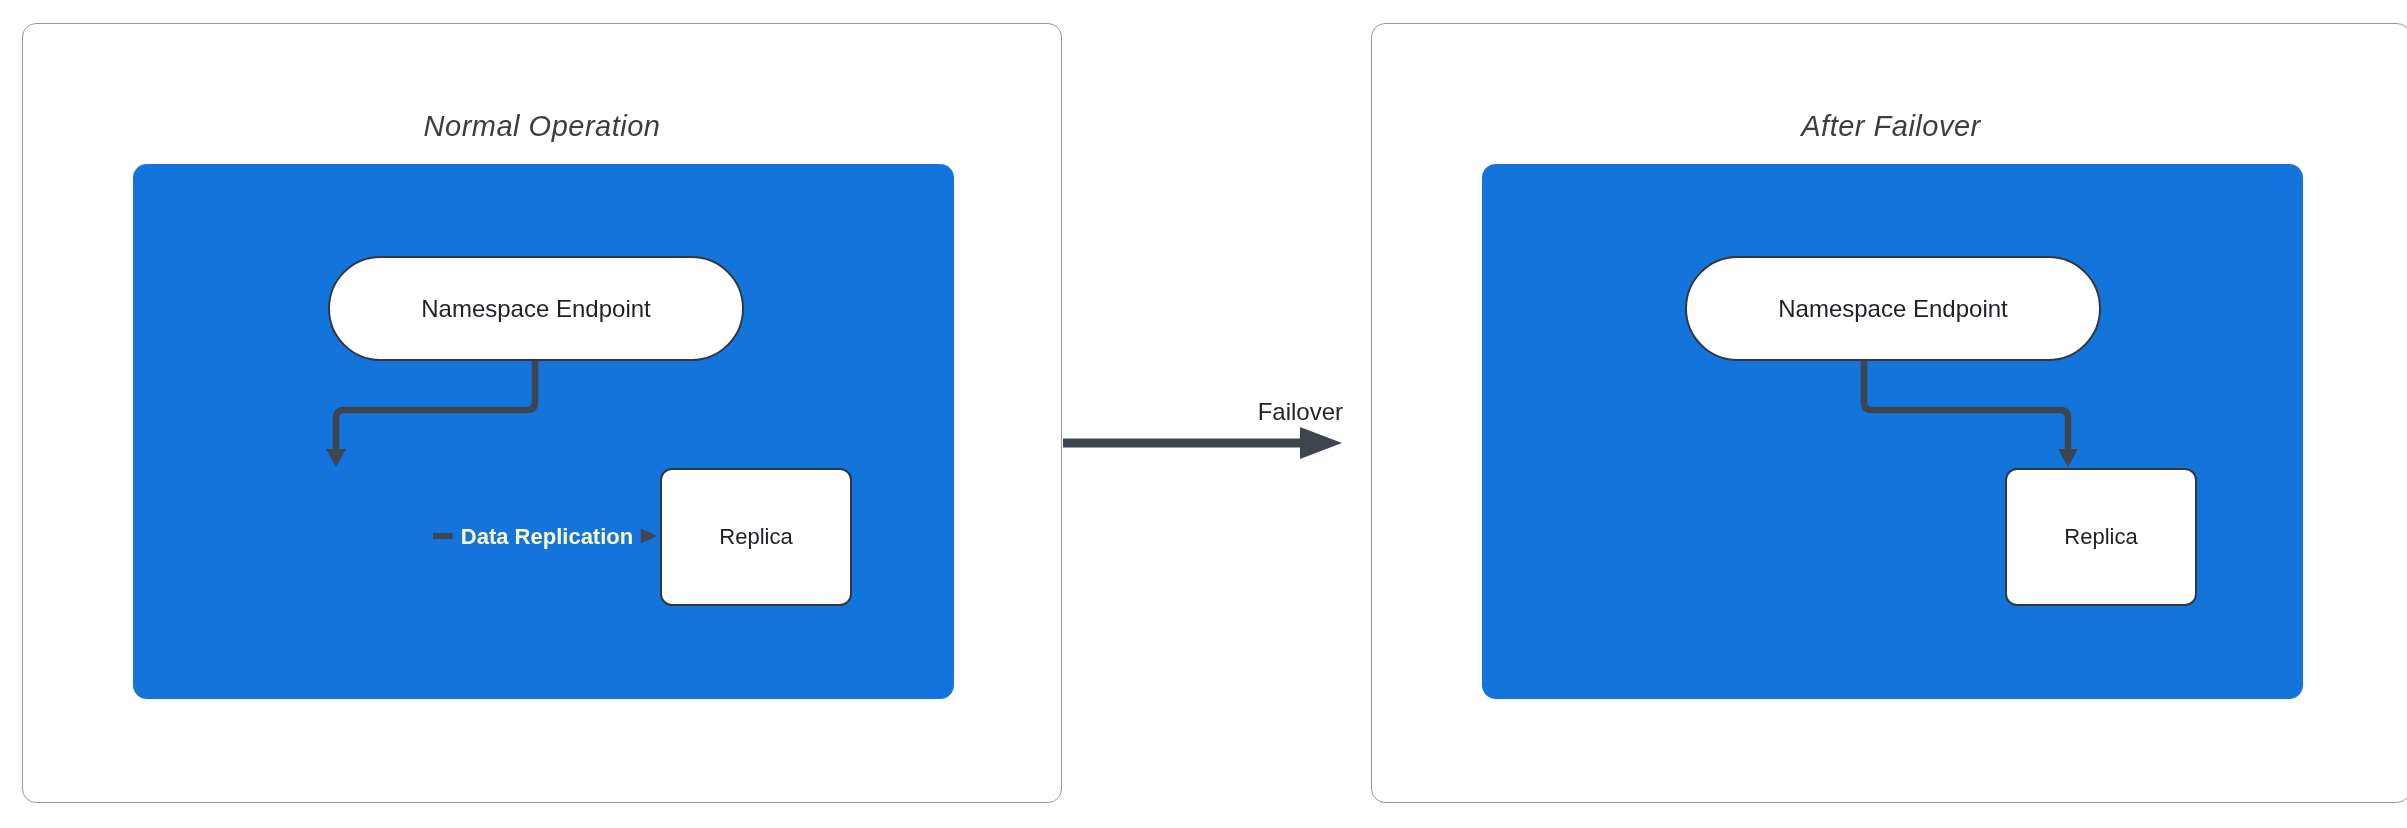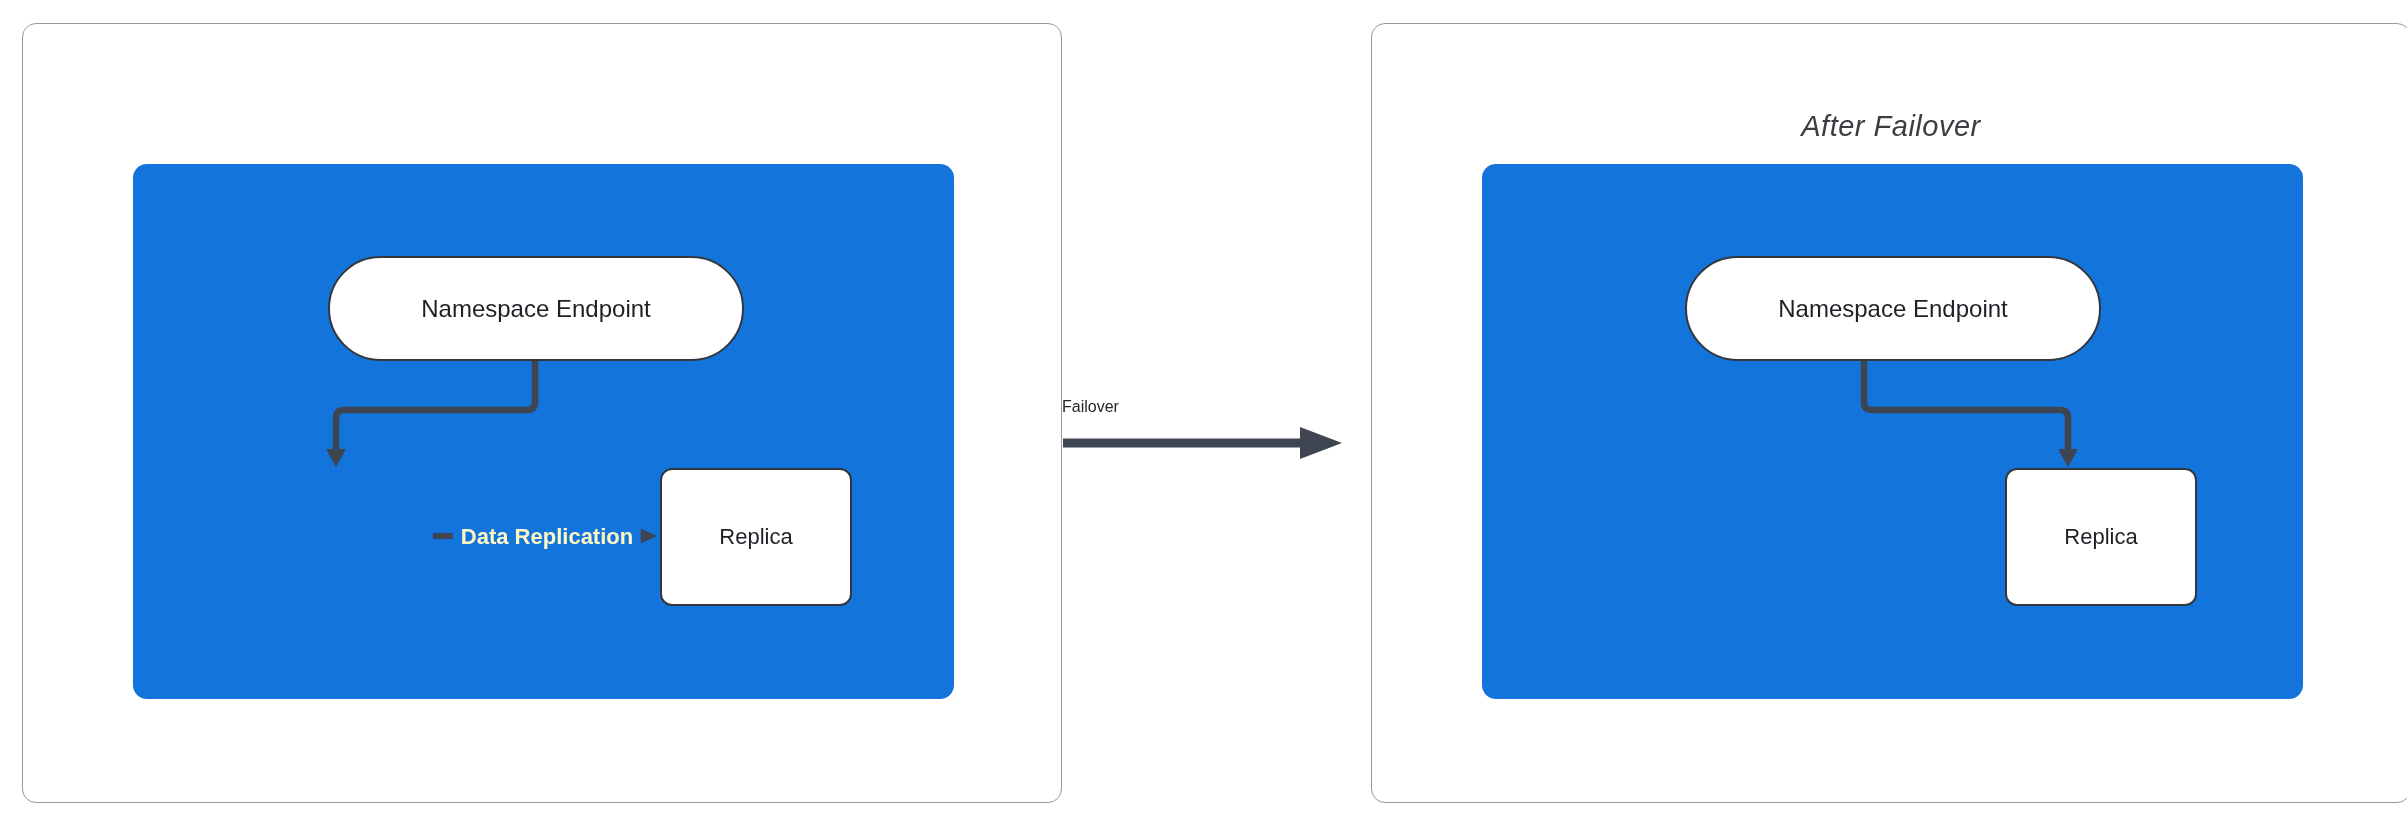--- a/index.html
+++ b/index.html
@@ -57,37 +57,38 @@
   #node-recovering{left:111px;background:var(--rec-fill);color:var(--rec-text);font-style:italic;font-size:24px;}
   #node-replica-right{left:523px;}
 
   .edge-label{
     position:absolute;left:414px;top:373px;transform:translate(-50%,-50%);
     background:var(--blue);color:#fef9c3;font-weight:bold;font-size:22px;
     padding:2px 8px;white-space:nowrap;z-index:6;
   }
 
   .failover-label{
-    position:absolute;left:1062px;top:398px;width:281px;text-align:left;
-    font-size:16px;color:#22262C;z-index:6;
+    position:absolute;left:1062px;top:398px;width:281px;text-align:right;
+    font-size:24px;color:#22262C;z-index:6;
   }
 
   svg.edges{
     position:absolute;left:0;top:0;width:2407px;height:828px;
     z-index:5;pointer-events:none;
   }
   svg.edges .stroke{stroke:var(--slate);fill:none;}
   svg.edges .head{fill:var(--slate);stroke:none;}
 </style>
 </head>
 <body>
 
 <div class="canvas">
 
   <div class="panel" id="panel-left">
+    <div class="panel-title">Normal Operation</div>
     <div class="group">
       <div class="pill">
         <span>Namespace Endpoint</span>
       </div>
       <div class="node" id="node-replica-left">
         <span>Replica</span>
       </div>
       <div class="edge-label">Data Replication</div>
     </div>
   </div>

